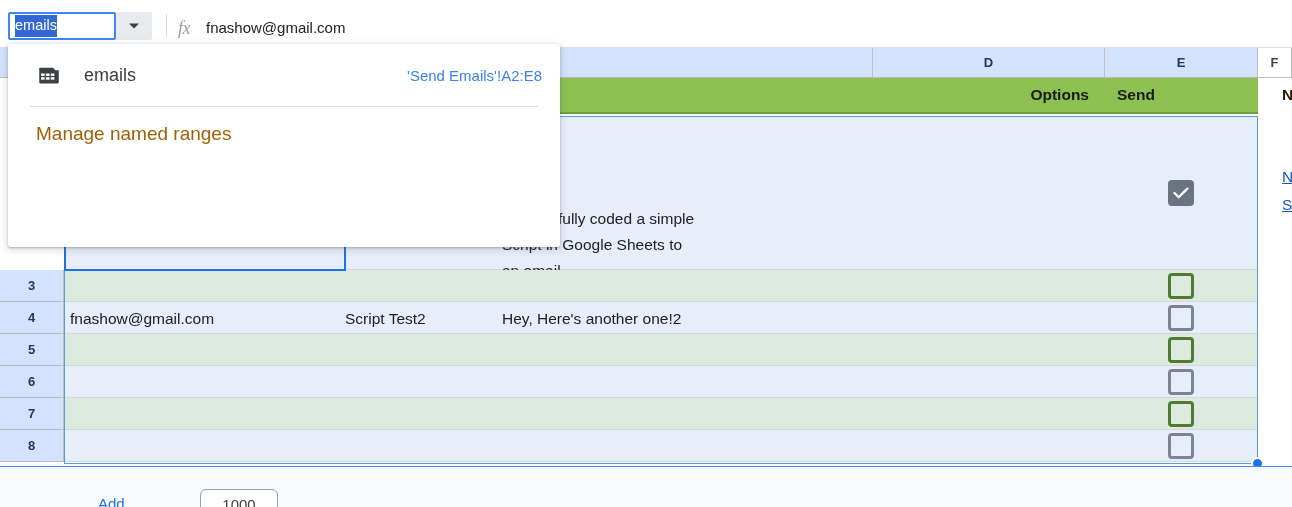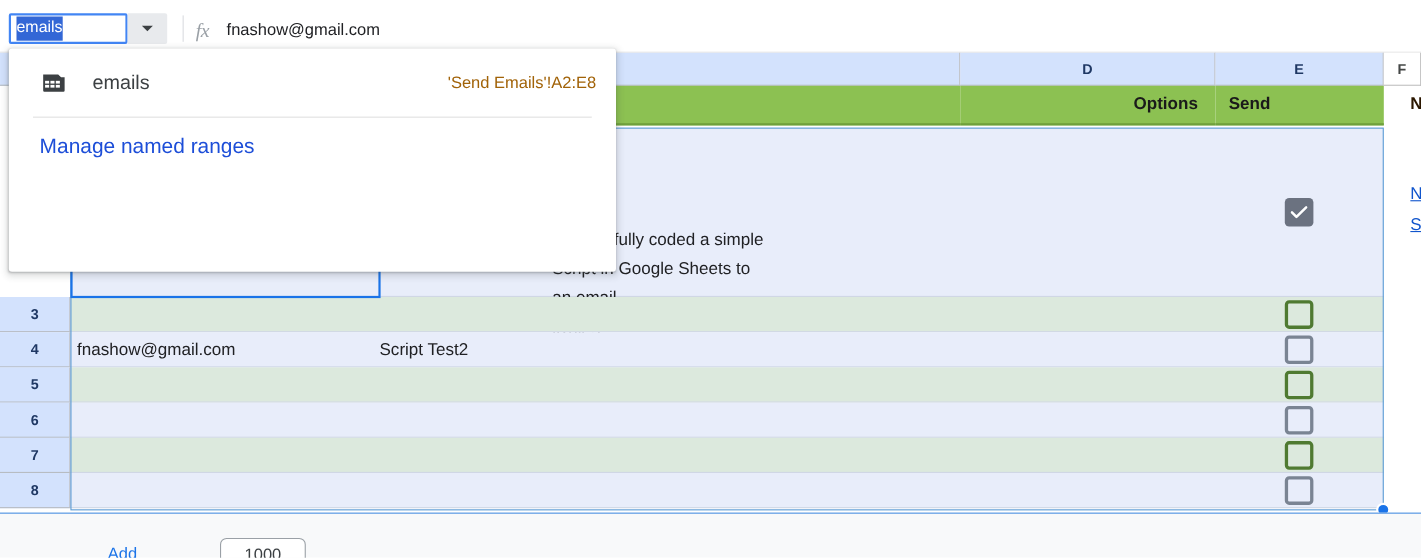--- a/index.html
+++ b/index.html
@@ -169,24 +169,24 @@
     border-radius:3px;
     box-shadow: 0 2px 6px 2px rgba(60,64,67,0.15), 0 1px 2px rgba(60,64,67,0.3);
     z-index: 40;
   }
   .nr-item {
     position:relative; height:62px;
     display:flex; align-items:center; padding:0 18px 0 28px;
   }
   .nr-icon { width:26px; height:26px; margin-right:22px; flex:0 0 auto; }
   .nr-name { font-size:18px; color:#3c4043; flex:1 1 auto; }
-  .nr-range { font-size:15px; color:#a16207; white-space:nowrap; }
+  .nr-range { font-size:15px; color:#3b82f6; white-space:nowrap; }
   .nr-sep { height:1px; background:#e0e0e0; margin:0 22px; }
   .nr-manage { padding:16px 28px 0 28px; }
-  .nr-manage-title { font-size:19px; color:#1d4ed8; margin-bottom:8px; }
+  .nr-manage-title { font-size:19px; color:#a16207; margin-bottom:8px; }
   .nr-manage-desc { font-size:15.5px; color:#80868b; line-height:1.45; max-width:500px; }
 </style>
 </head>
 <body>
 
 <div id="root">
 
   <div class="topbar">
     <div class="namebox-wrap">
       <div class="namebox">
@@ -232,20 +232,21 @@
 
     <div class="cellband band-green band-row" style="left:64px; top:222px; width:1194px; height:32px;"></div>
     <div class="cellband band-blue  band-row" style="left:64px; top:254px; width:1194px; height:32px;"></div>
     <div class="cellband band-green band-row" style="left:64px; top:286px; width:1194px; height:32px;"></div>
     <div class="cellband band-blue  band-row" style="left:64px; top:318px; width:1194px; height:32px;"></div>
     <div class="cellband band-green band-row" style="left:64px; top:350px; width:1194px; height:32px;"></div>
     <div class="cellband band-blue  band-row" style="left:64px; top:382px; width:1194px; height:32px;"></div>
 
     <div class="cell-text" style="position:absolute; left:70px; top:258px;">fnashow@gmail.com</div>
     <div class="cell-text" style="position:absolute; left:345px; top:258px;">Script Test2</div>
+    <div class="cell-text" style="position:absolute; left:502px; top:258px;">Hey, Here's another one!2</div>
 
     <div class="rowhdr" style="top:222px; height:32px;">3</div>
     <div class="rowhdr" style="top:254px; height:32px;">4</div>
     <div class="rowhdr" style="top:286px; height:32px;">5</div>
     <div class="rowhdr" style="top:318px; height:32px;">6</div>
     <div class="rowhdr" style="top:350px; height:32px;">7</div>
     <div class="rowhdr" style="top:382px; height:32px;">8</div>
 
     <div class="cbx checked" style="left:1168px; top:132px;">
       <span>

